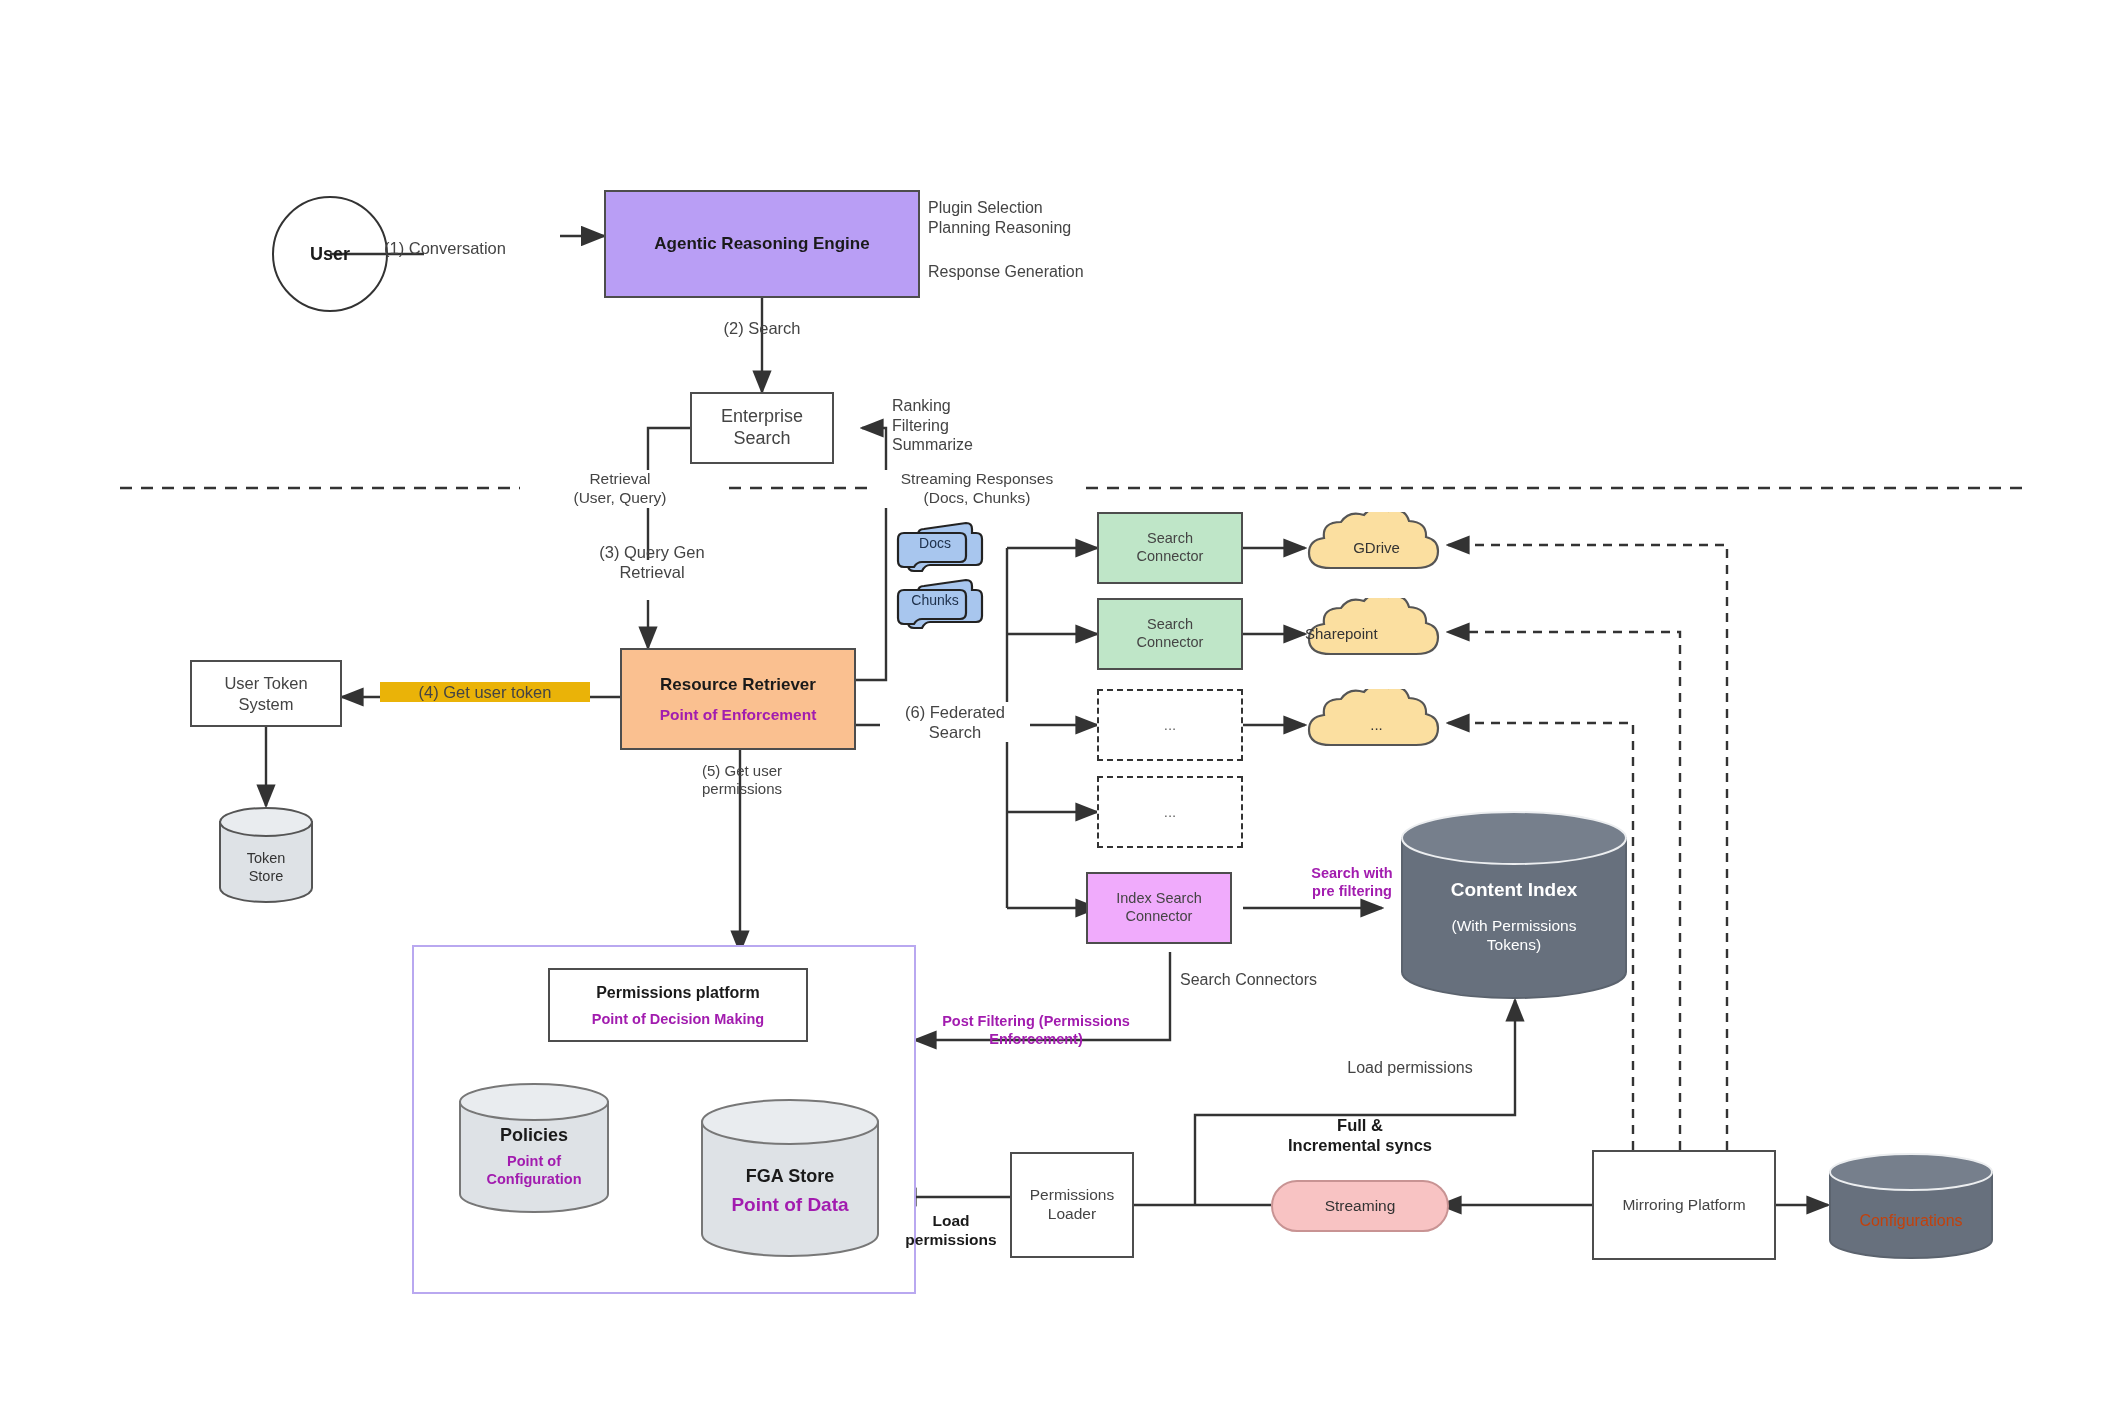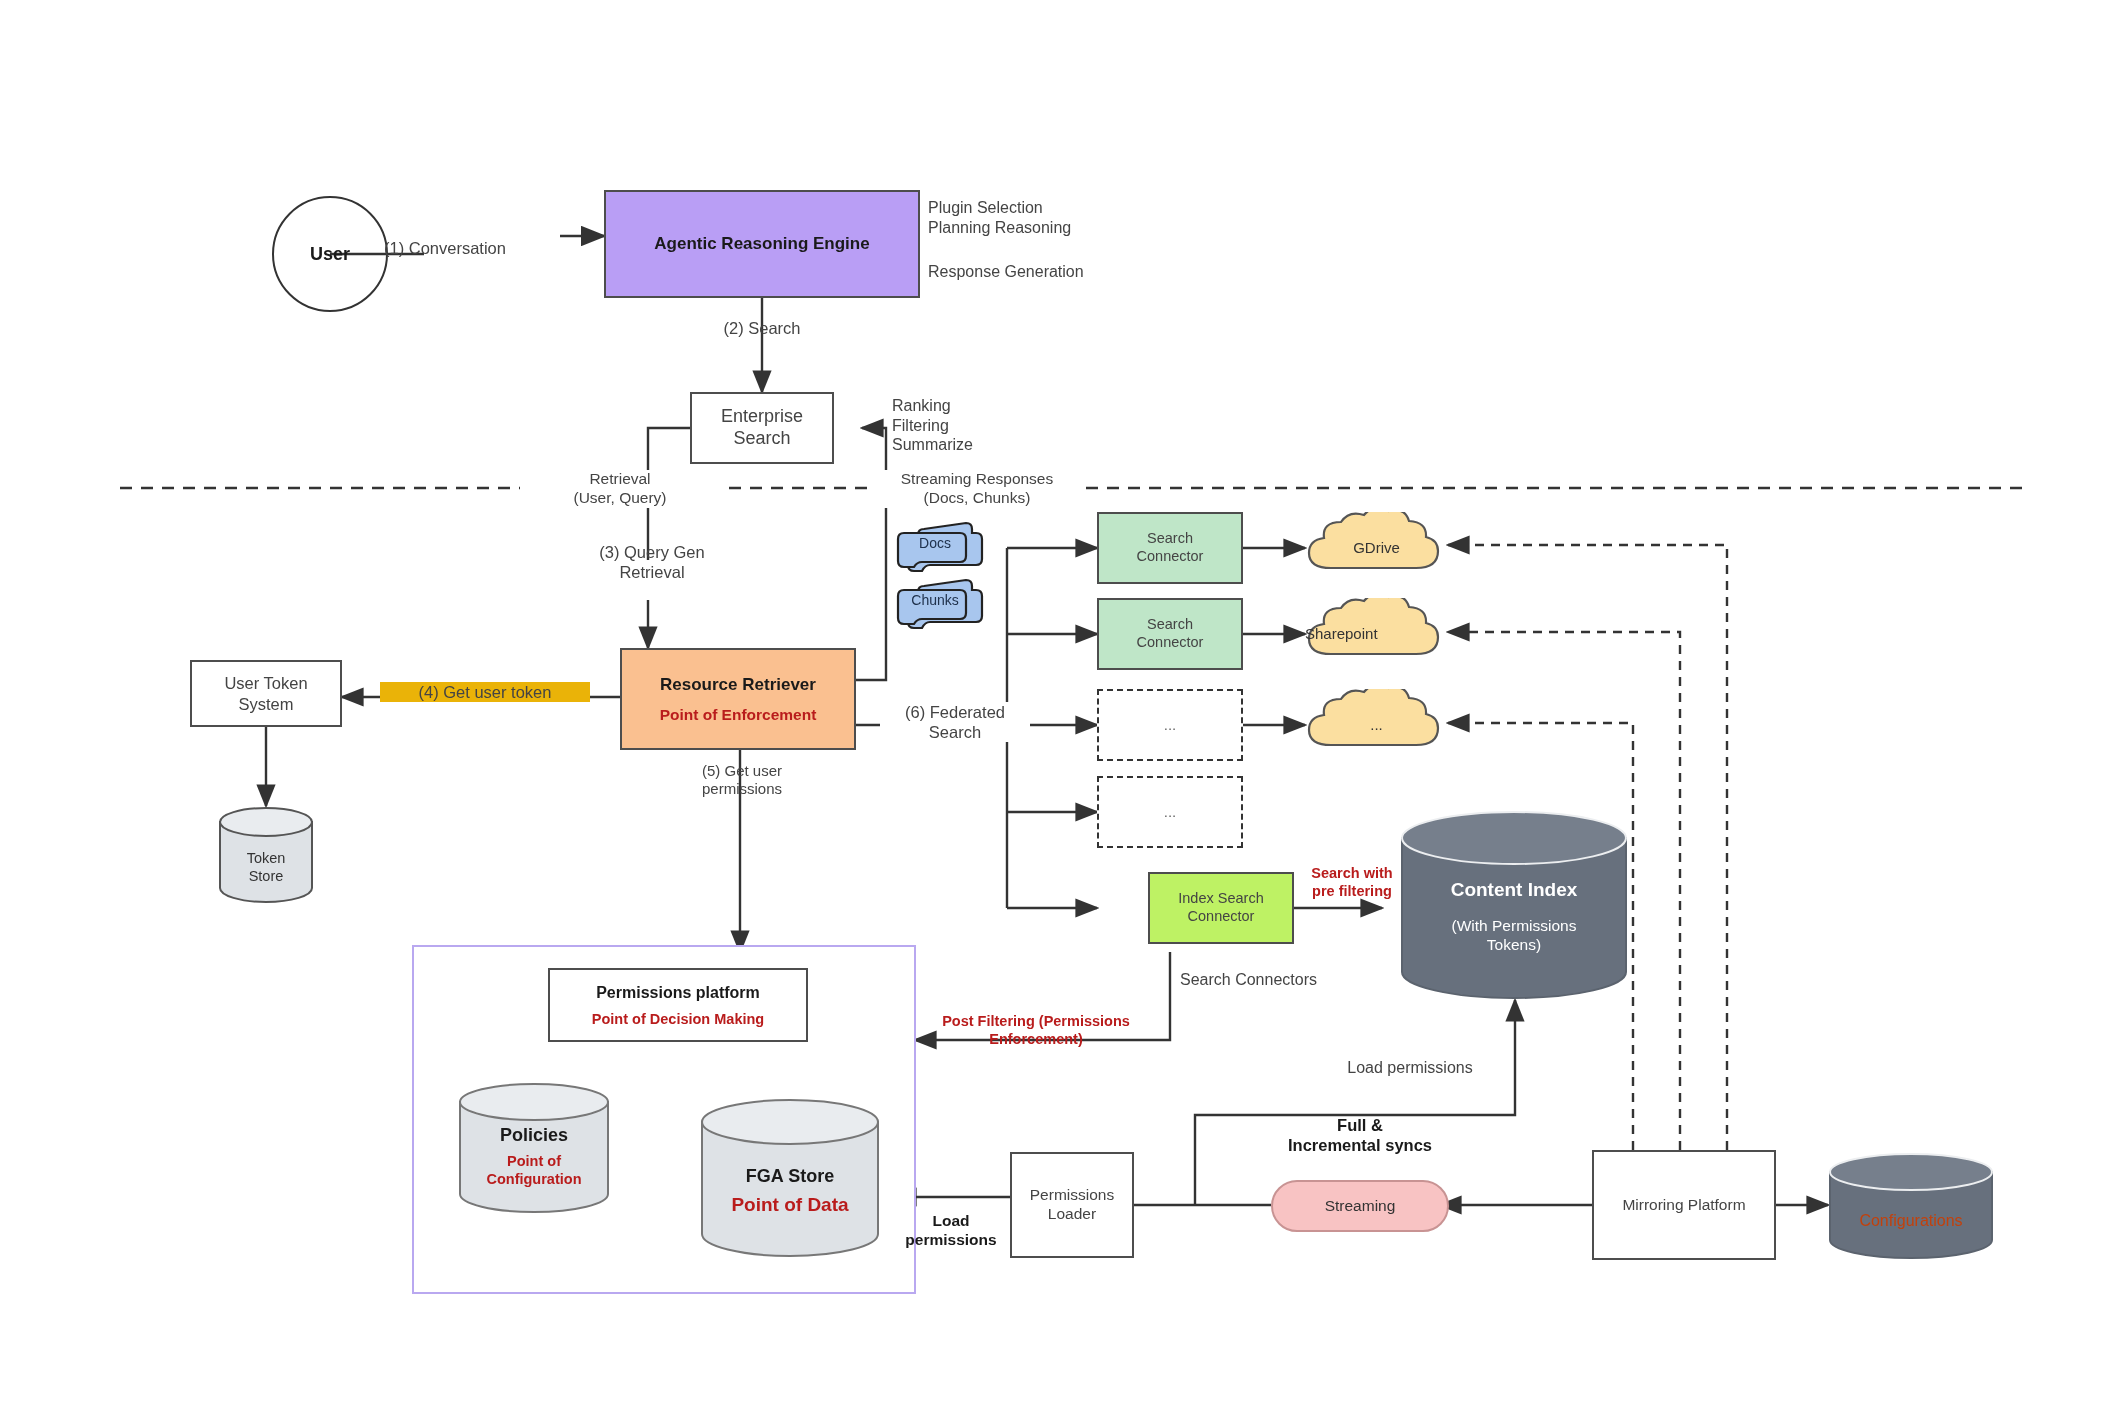--- a/index.html
+++ b/index.html
@@ -3,21 +3,21 @@
 <meta charset="utf-8">
 <style>
   html,body{margin:0;padding:0;background:#ffffff;}
   body{font-family:"Liberation Sans", sans-serif;}
   #canvas{position:relative;width:2127px;height:1418px;background:#ffffff;overflow:hidden;}
   svg.layer{position:absolute;left:0;top:0;width:2127px;height:1418px;pointer-events:none;}
   .node{position:absolute;box-sizing:border-box;display:flex;flex-direction:column;
         align-items:center;justify-content:center;text-align:center;color:#333333;}
   .rect{border:2px solid #4d4d4d;background:#ffffff;}
   .lbl{position:absolute;color:#444444;text-align:center;line-height:1.22;white-space:pre-line;}
-  .accent{color:#b91c1c;font-weight:bold;}
+  .accent{color:#a21caf;font-weight:bold;}
   .ttl{font-weight:bold;color:#1a1a1a;}
   .dashbox{border:2px dashed #333333;background:#ffffff;}
   .cyl{position:absolute;display:flex;flex-direction:column;align-items:center;
        justify-content:center;text-align:center;}
   .cylbody{position:absolute;left:0;top:0;width:100%;height:100%;}
   .cyltext{position:relative;z-index:2;line-height:1.25;}
 </style>
 </head>
 <body>
 
@@ -148,21 +148,21 @@
   <div class="node rect" style="left:1097px;top:598px;width:146px;height:72px;background:#bfe6c8;">
     <span class="lbl" style="position:static;font-size:14.5px;">Search
 Connector</span>
   </div>
   <div class="node dashbox" style="left:1097px;top:689px;width:146px;height:72px;">
     <span class="lbl" style="position:static;font-size:15px;color:#666;">...</span>
   </div>
   <div class="node dashbox" style="left:1097px;top:776px;width:146px;height:72px;">
     <span class="lbl" style="position:static;font-size:15px;color:#666;">...</span>
   </div>
-  <div class="node rect" style="left:1148px;top:872px;width:146px;height:72px;background:#bef264;">
+  <div class="node rect" style="left:1086px;top:872px;width:146px;height:72px;background:#f0abfc;">
     <span class="lbl" style="position:static;font-size:14.5px;">Index Search
 Connector</span>
   </div>
 
   <div style="position:absolute;left:1305px;top:512px;width:143px;height:72px;">
     <svg viewBox="0 0 143 72" style="width:143px;height:72px;">
       <path d="M26,56 q-22,0 -22,-15 q0,-13 15,-15 q-2,-16 17,-16 q8,-12 23,-7 q10,-12 25,-4 q16,-4 20,10 q18,1 17,16 q12,3 12,14 q0,17 -22,17 z" fill="#fbdfa0" stroke="#555" stroke-width="2.2"></path>
     </svg>
     <span style="position:absolute;left:0;top:27px;width:143px;text-align:center;font-size:15px;color:#333;">GDrive</span>
   </div>

